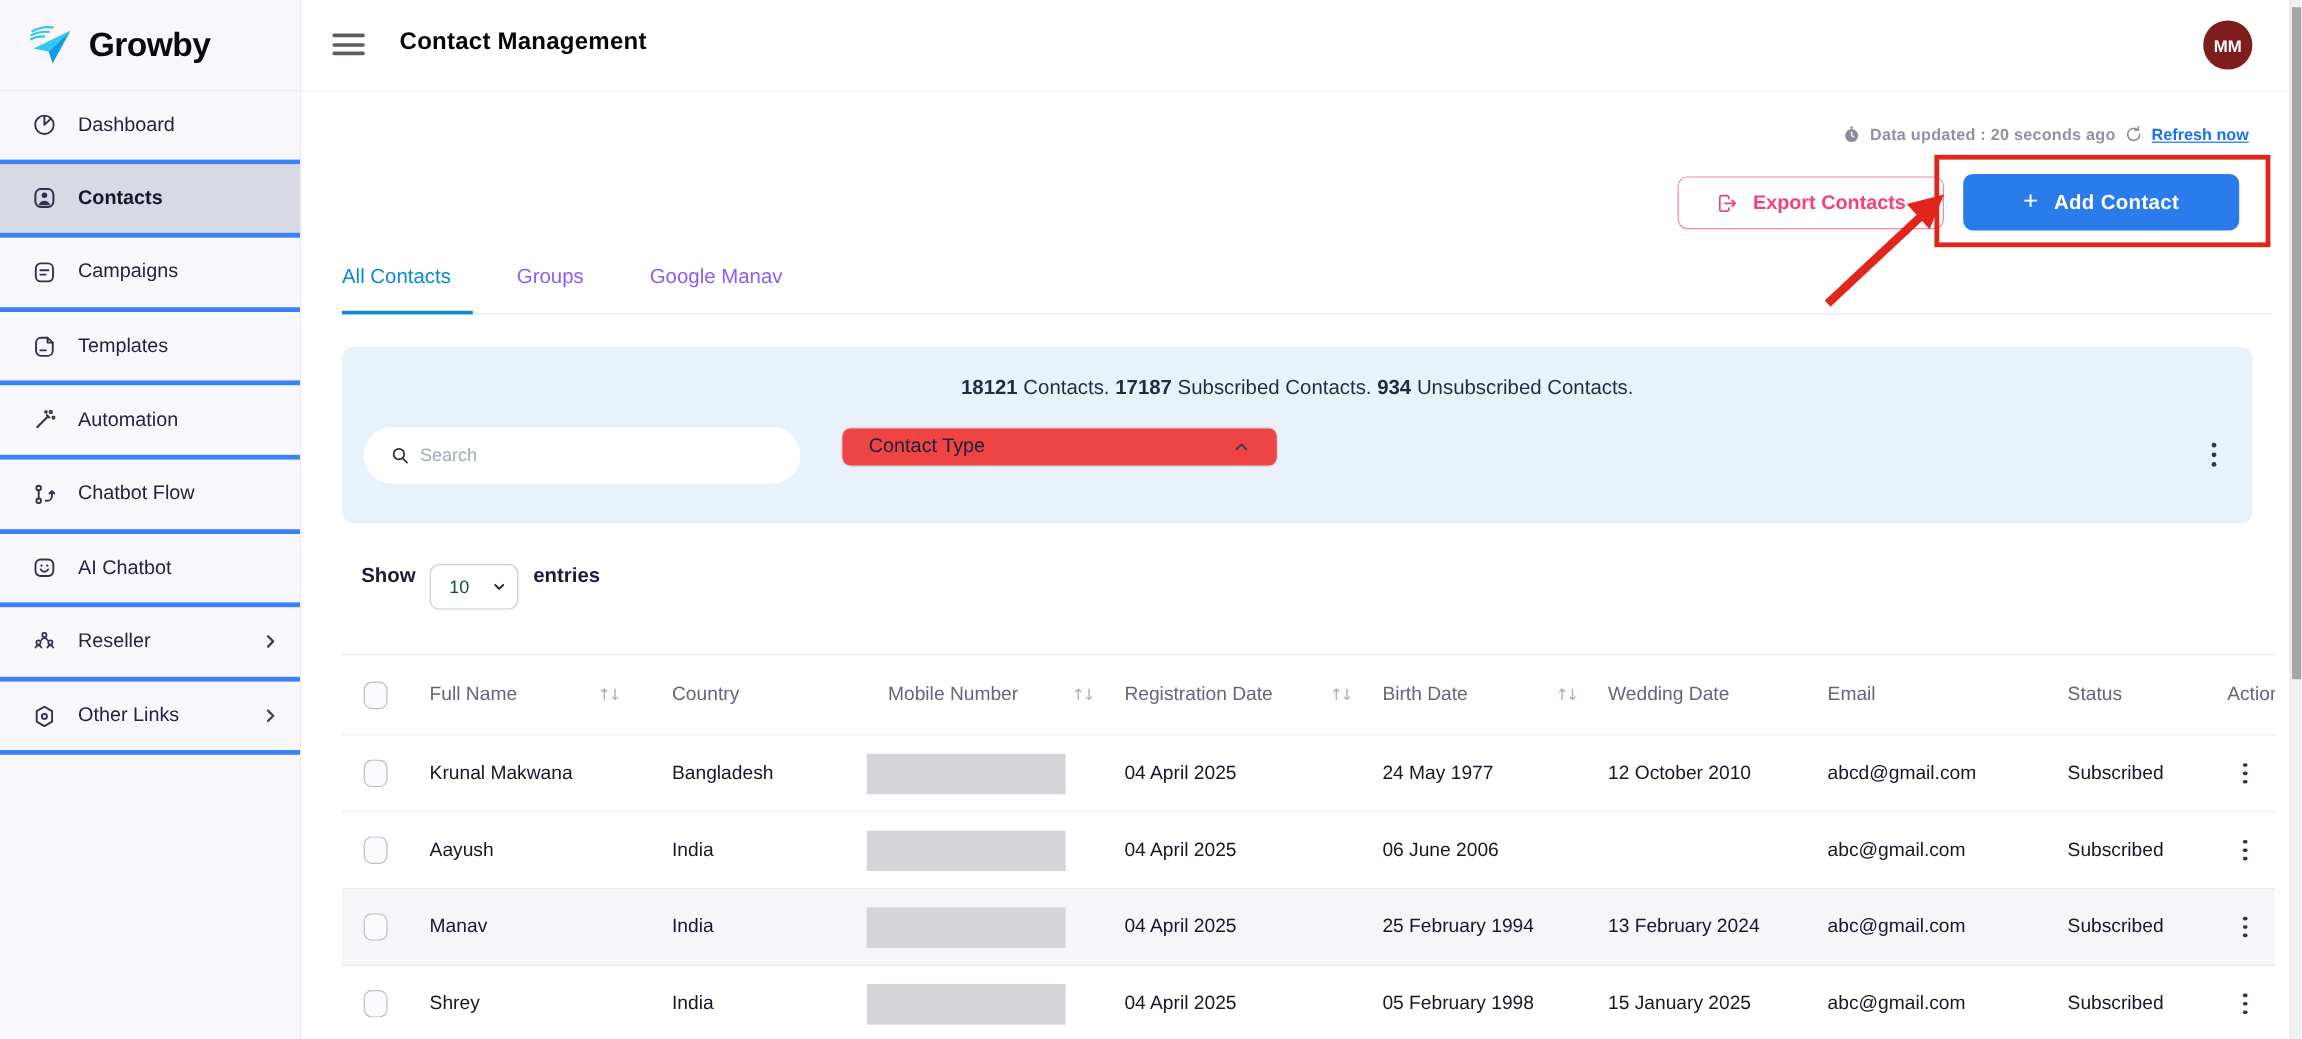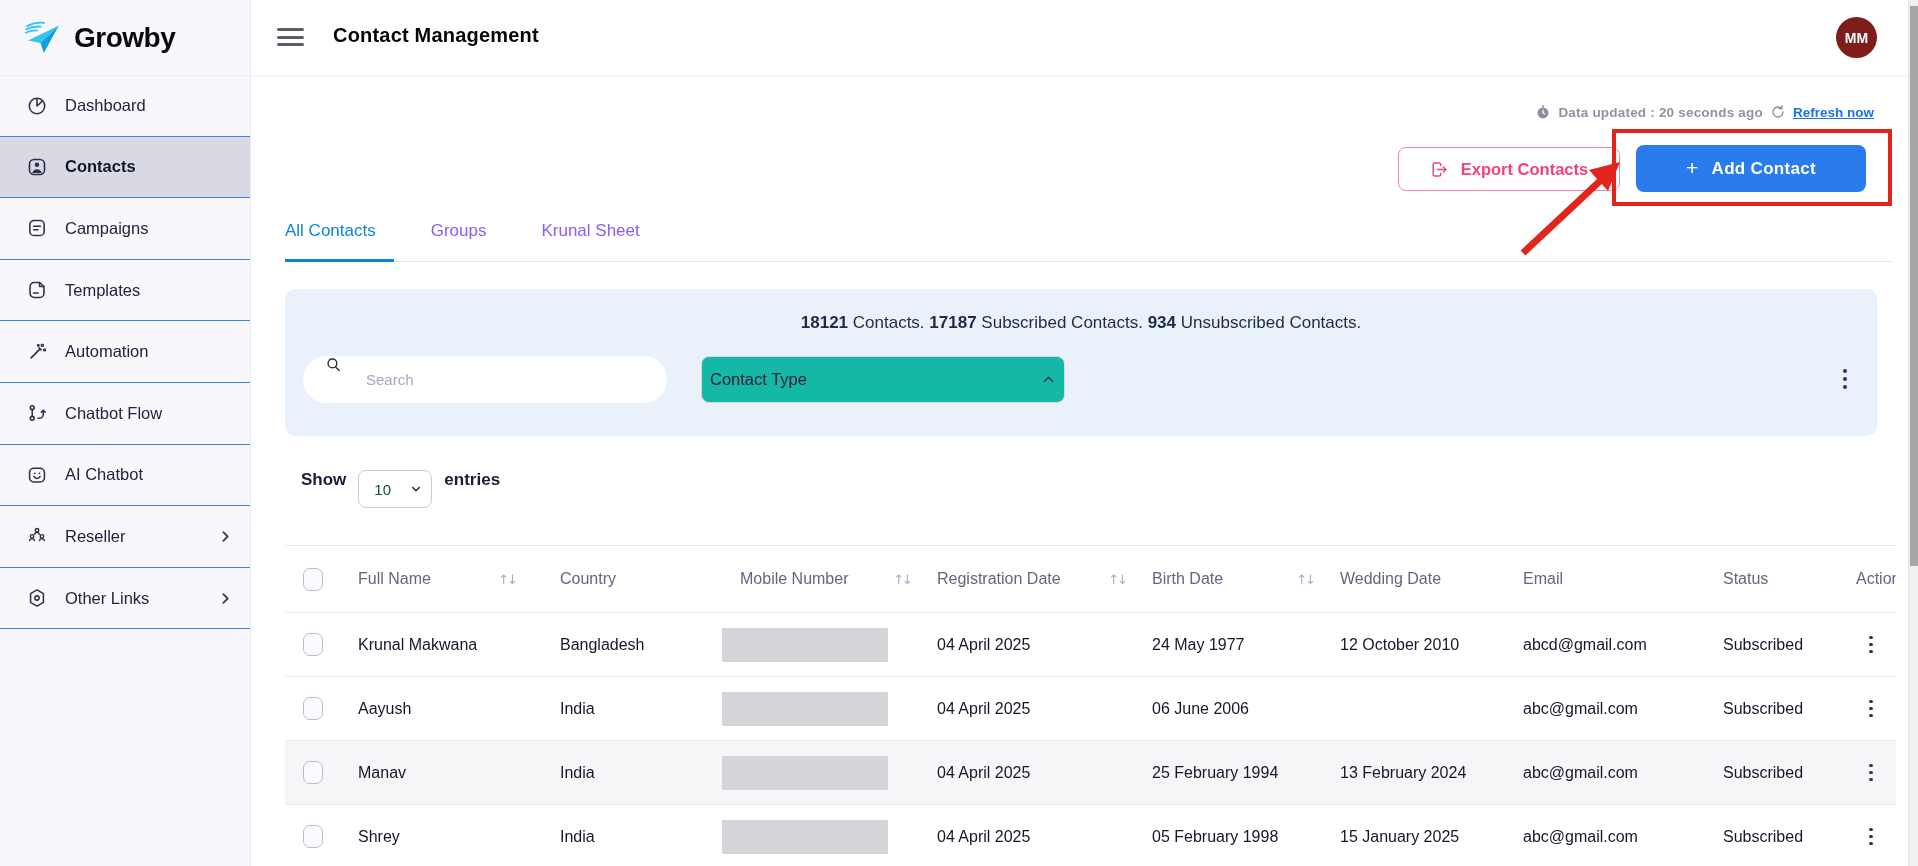--- a/index.html
+++ b/index.html
@@ -5,21 +5,21 @@
   * { box-sizing: border-box; margin: 0; padding: 0; }
   html,body { width:1918px; height:866px; overflow:hidden; }
   body { font-family: "Liberation Sans", "DejaVu Sans", sans-serif; background:#fff; }
   .app { position:relative; width:1918px; height:866px; background:#fff; overflow:hidden; color:#16162c; }
 
   
   .sidebar { position:absolute; left:0; top:0; width:251px; height:866px; background:#f8f8fc; border-right:1px solid #ededf3; z-index:4; }
   .logo { height:75px; display:flex; align-items:center; padding-left:20px; gap:8px; }
   .logo-mark { width:46px; height:40px; }
   .logo-text { font-size:28px; font-weight:700; color:#0b0b0e; letter-spacing:-0.5px; }
-  .side-item { position:relative; height:61.6px; display:flex; align-items:center; padding-left:26px; gap:17px; border-bottom:1px solid #3b82f6; cursor:pointer; color:#262640; }
+  .side-item { position:relative; height:61.6px; display:flex; align-items:center; padding-left:26px; gap:17px; border-bottom:4px solid #3b82f6; cursor:pointer; color:#262640; }
   .side-item:first-child { border-top:1px solid #ececf3; }
   .side-item .icon { width:22px; height:22px; color:#30304e; display:flex; }
   .side-item .icon svg { width:22px; height:22px; }
   .side-item .lbl { font-size:16.5px; color:#23233f; }
   .side-item.active { background:#d9d9e3; }
   .side-item.active .lbl { font-weight:700; color:#14142d; }
   .side-item .chev { position:absolute; right:18px; width:13px; height:13px; color:#3c3c58; }
 
   
   .topbar { position:absolute; left:251px; top:0; width:1657px; height:75px; background:#fff; box-shadow:0 1px 3px rgba(25,25,60,0.07); z-index:3; }
@@ -47,25 +47,25 @@
 
   
   .tabs { position:absolute; left:285px; top:218px; width:1608px; display:flex; gap:37px; border-bottom:1px solid #e7e7ee; z-index:2; }
   .tab { padding:0 18px 15px 0; font-size:17px; color:#8b5cf6; cursor:pointer; line-height:26px; }
   .tab.active { color:#0b86d7; font-weight:400; border-bottom:3px solid #0b86d7; margin-bottom:-1px; }
 
   
   .stats-panel { position:absolute; left:285px; top:289px; width:1592px; height:147px; background:#e9f2fb; border-radius:10px; z-index:1; }
   .stats-line { position:absolute; top:24px; left:0; width:100%; text-align:center; font-size:17px; color:#1f2a44; }
   .stats-line b { font-weight:800; }
-  .search-box { position:absolute; left:18px; top:67px; width:364px; height:47px; background:#fff; border-radius:24px; display:flex; padding-left:22px; gap:24px; }
+  .search-box { position:absolute; left:18px; top:67px; width:364px; height:47px; background:#fff; border-radius:24px; display:flex; align-items:center; padding-left:22px; gap:8px; }
   .search-box svg { width:17px; height:17px; flex:none; }
   .search-box input { border:none; outline:none; font-size:15px; font-family:inherit; color:#333; width:250px; background:transparent; }
   .search-box input::placeholder { color:#a2a8bd; }
-  .contact-type { position:absolute; left:416px; top:67px; width:364px; height:47px; background:#14b8a6; border:1px solid #d3d9e5; border-radius:8px; display:flex; align-items:center; padding:0 8px; cursor:pointer; }
+  .contact-type { position:absolute; left:416px; top:67px; width:364px; height:33px; background:#ef4444; border:1px solid #d3d9e5; border-radius:8px; display:flex; align-items:center; padding:0 22px; cursor:pointer; }
   .contact-type .ct-label { font-size:16.5px; color:#20203d; }
   .contact-type svg { width:15px; height:15px; margin-left:auto; color:#3a3a5a; }
   .panel-kebab { position:absolute; right:26px; top:76px; display:flex; flex-direction:column; gap:4px; cursor:pointer; padding:4px; }
   .panel-kebab i, .kebab i { width:4px; height:4px; border-radius:50%; background:#35354a; display:block; }
 
   
   .show-row { position:absolute; left:301px; top:470px; height:42px; display:flex; align-items:flex-start; gap:12px; z-index:1; }
   .show-row .strong { font-size:17px; font-weight:800; color:#1c1c38; }
   .select-wrap { position:relative; }
   .select-wrap select { appearance:none; -webkit-appearance:none; width:74px; height:38px; border:1.5px solid #c7ccdb; border-radius:8px; background:#fff; font-size:15px; font-family:inherit; color:#14532d; padding-left:15px; cursor:pointer; outline:none; }
@@ -267,21 +267,21 @@
   <svg class="annot-arrow" viewBox="0 0 1918 866">
     <line x1="1523" y1="253" x2="1600" y2="181" stroke="#e1251c" stroke-width="7"></line>
     <polygon points="1620,162 1608,191 1589,170" fill="#e1251c"></polygon>
   </svg>
 
   <div class="tabs" id="tabs-mount">
   <div class="tab active"><span>All Contacts</span></div>
 
   <div class="tab"><span>Groups</span></div>
 
-  <div class="tab"><span>Krunal Sheet</span></div>
+  <div class="tab"><span>Google Manav</span></div>
 </div>
 
   <section class="stats-panel">
     <div class="stats-line" id="stats-mount">
   <span class="stat"><b>18121</b><span> Contacts. </span></span>
 
   <span class="stat"><b>17187</b><span> Subscribed Contacts. </span></span>
 
   <span class="stat"><b>934</b><span> Unsubscribed Contacts.</span></span>
 </div>

